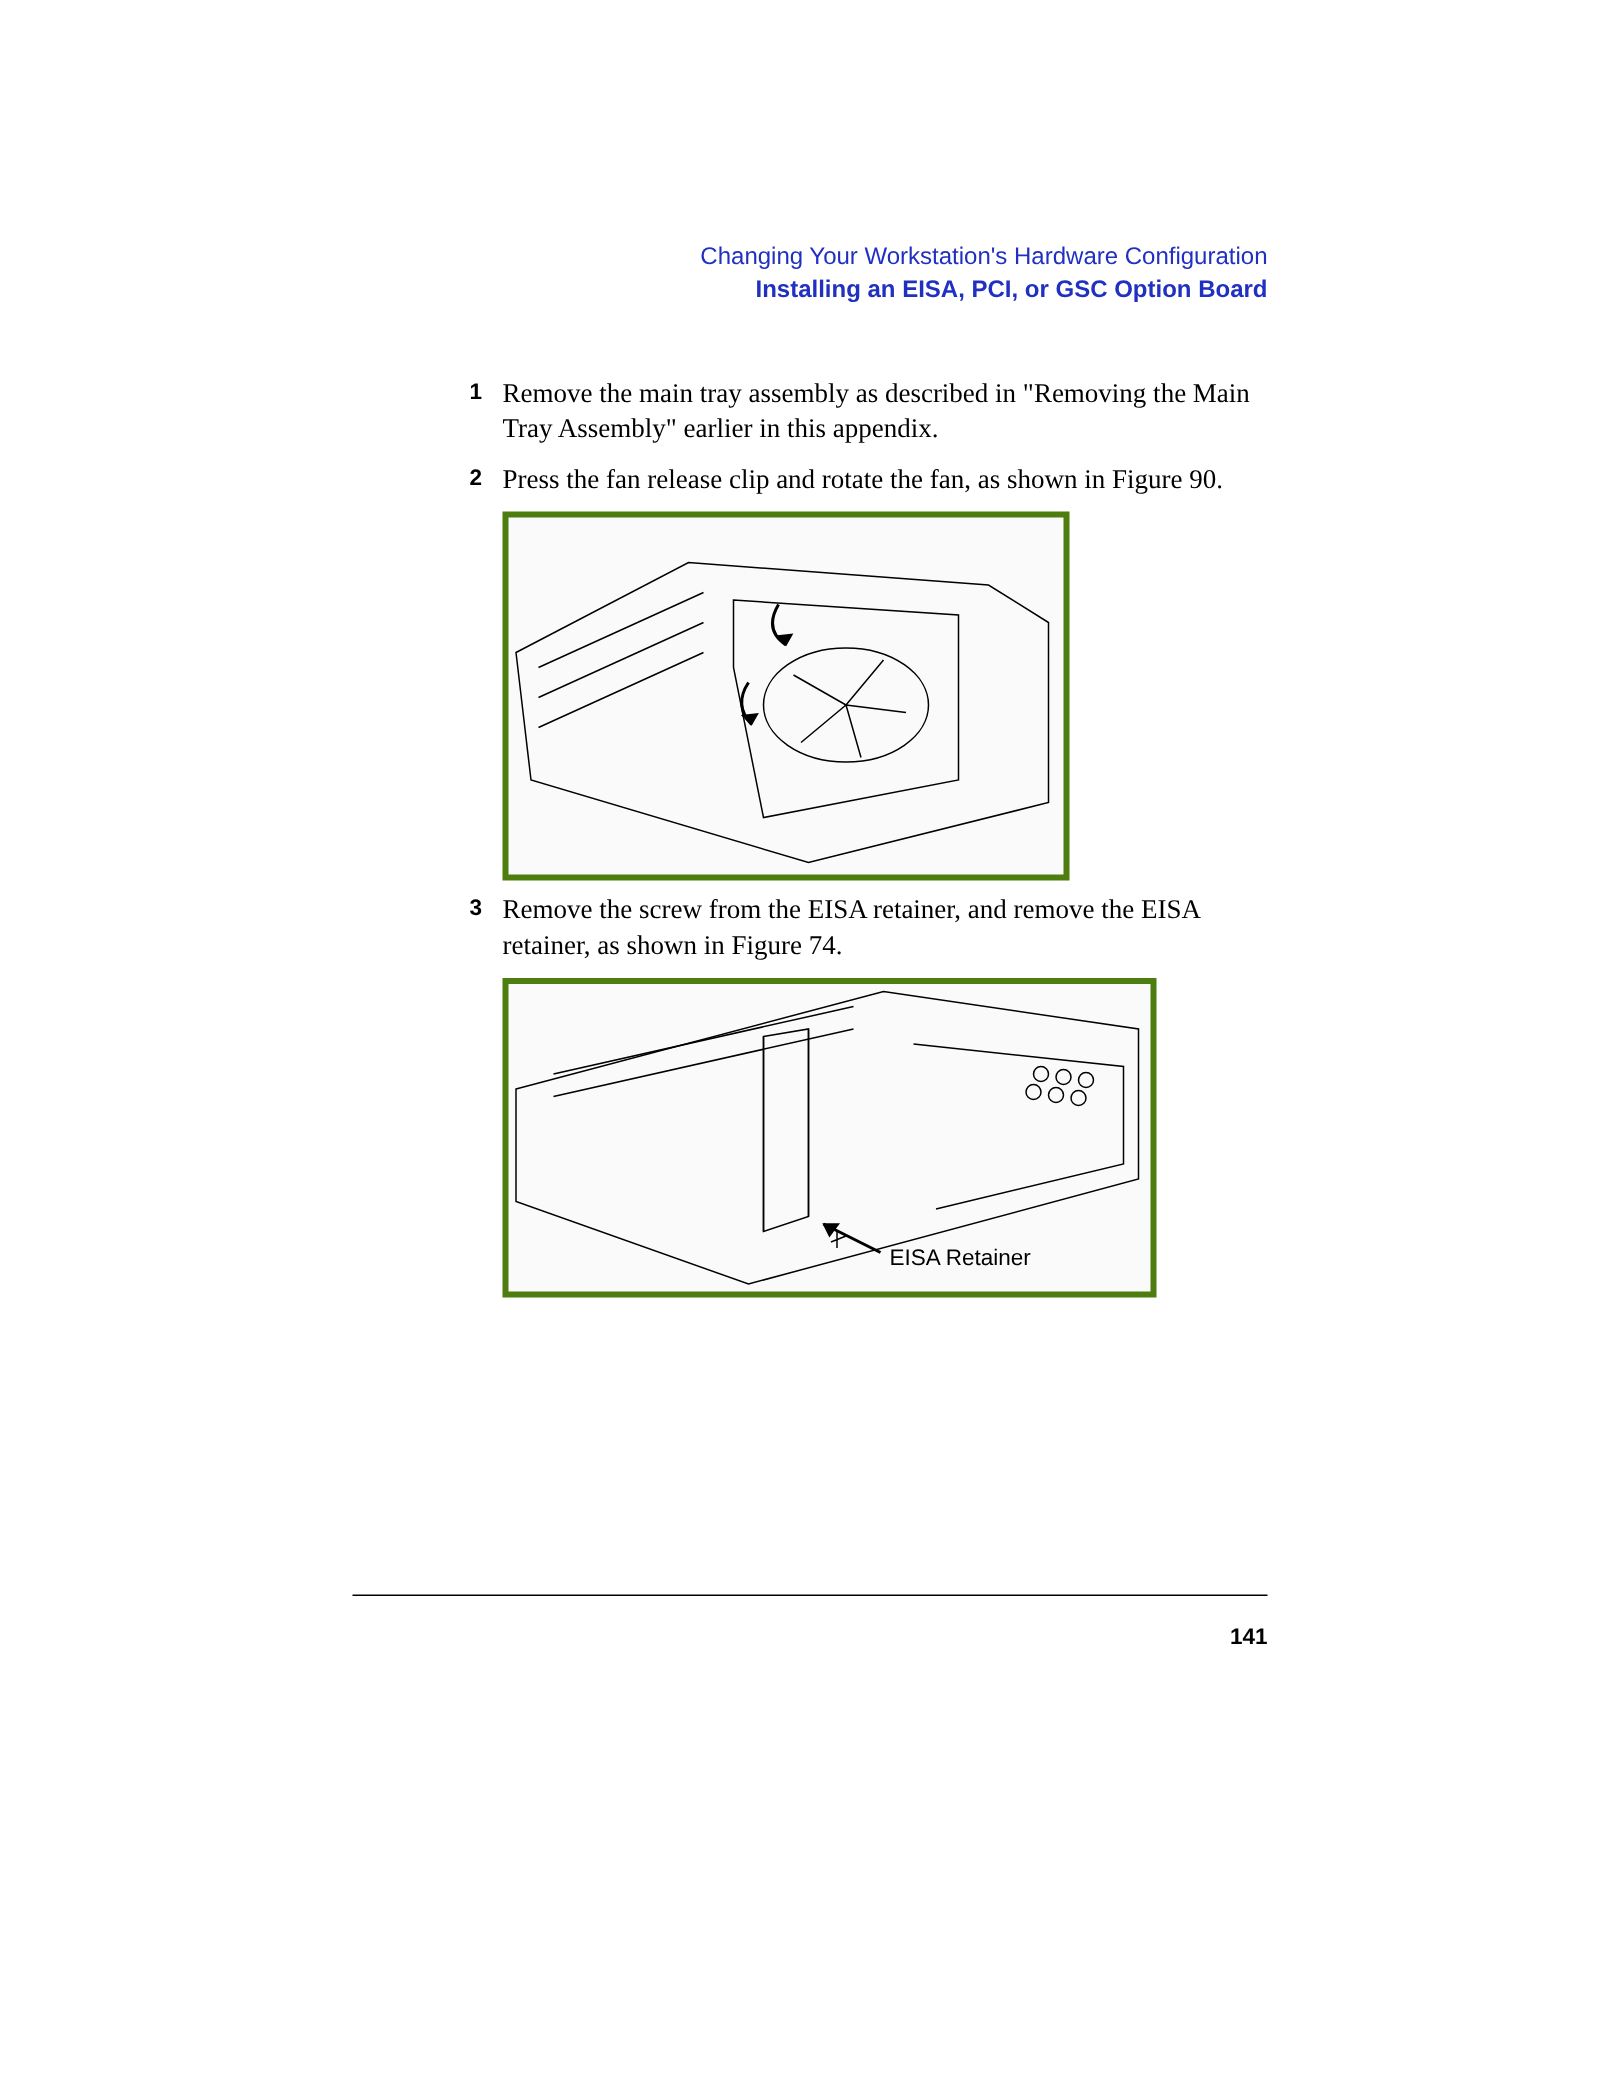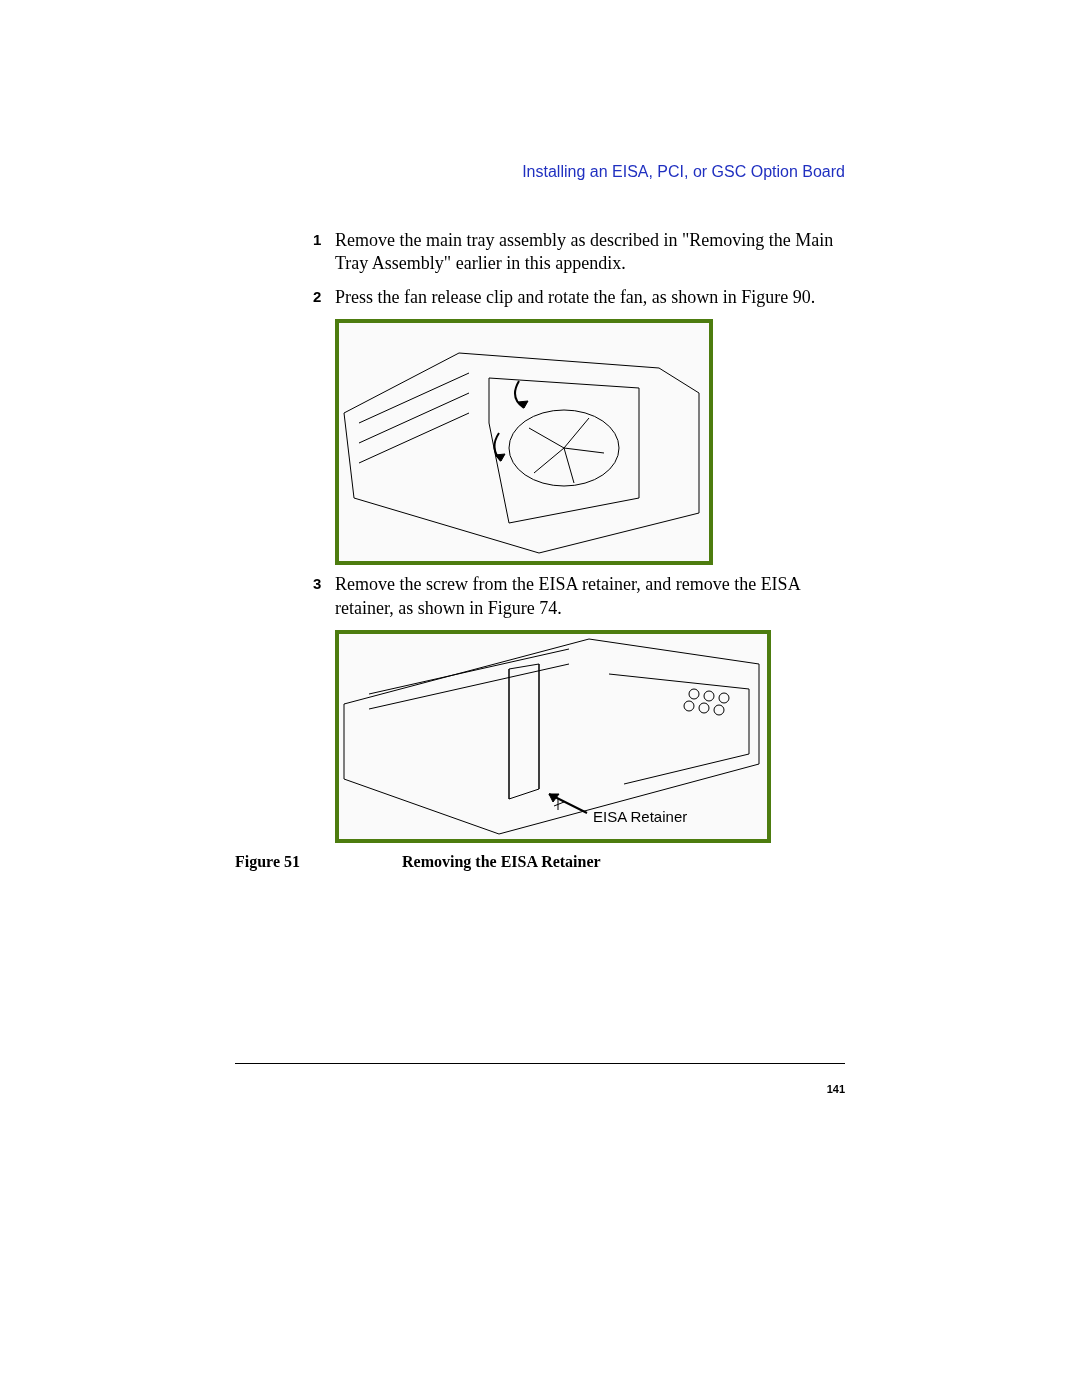--- a/index.html
+++ b/index.html
@@ -23,21 +23,21 @@
     color: #2030c0;
     font-family: Arial, Helvetica, sans-serif;
     font-size: 16px;
     margin-bottom: 4px;
   }
   .header-line2 {
     text-align: right;
     color: #2030c0;
     font-family: Arial, Helvetica, sans-serif;
     font-size: 16px;
-    font-weight: normal;
+    font-weight: bold;
     margin-bottom: 48px;
   }
   .section-title {
     font-family: "Times New Roman", Times, serif;
     font-weight: bold;
     font-size: 22px;
     margin-left: 78px;
     margin-bottom: 10px;
   }
   .intro {
@@ -106,41 +106,42 @@
     right: 0;
     top: 900px;
     border-top: 1.5px solid #000;
   }
   .page-number {
     position: absolute;
     right: 0;
     top: 920px;
     font-family: Arial, Helvetica, sans-serif;
     font-weight: bold;
-    font-size: 11px;
+    font-size: 15px;
     margin-left: 32px;
   }
   .eisa-label {
     position: absolute;
     left: 254px;
     top: 174px;
     font-family: Arial, Helvetica, sans-serif;
     font-size: 15px;
   }
   .sketch-lines {
     stroke: #000;
     stroke-width: 1;
     fill: none;
   }
 </style>
 </head>
 <body>
 
 <div class="page">
 
+  <div class="header-line1">Changing Your Workstation's Hardware Configuration</div>
   <div class="header-line2">Installing an EISA, PCI, or GSC Option Board</div>
 
 
 
   <div class="step-row">
     <div class="step-num">1</div>
     <div class="step-text">Remove the main tray assembly as described in "Removing the Main Tray Assembly" earlier in this appendix.</div>
   </div>
 
   <div class="step-row">
@@ -190,21 +191,17 @@
             <circle cx="380" cy="76" r="5"></circle>
           <path d="M215 172 L225 168 M219 164 L219 176"></path>
           <line x1="248" y1="179" x2="210" y2="160" stroke-width="2"></line>
           <polygon points="210,160 220,160 214,168" fill="#000"></polygon>
         </g>
       </svg>
       <div class="eisa-label">EISA Retainer</div>
     </div>
   </div>
 
-  <div class="figure-caption-row" style="margin-top:10px;">
-    <div class="figure-label">Figure 51</div>
-    <div class="figure-caption">Removing the EISA Retainer</div>
-  </div>
 
   <div class="footer-line"></div>
   <div class="page-number">141</div>
 
 </div>
 
 </body></html>

